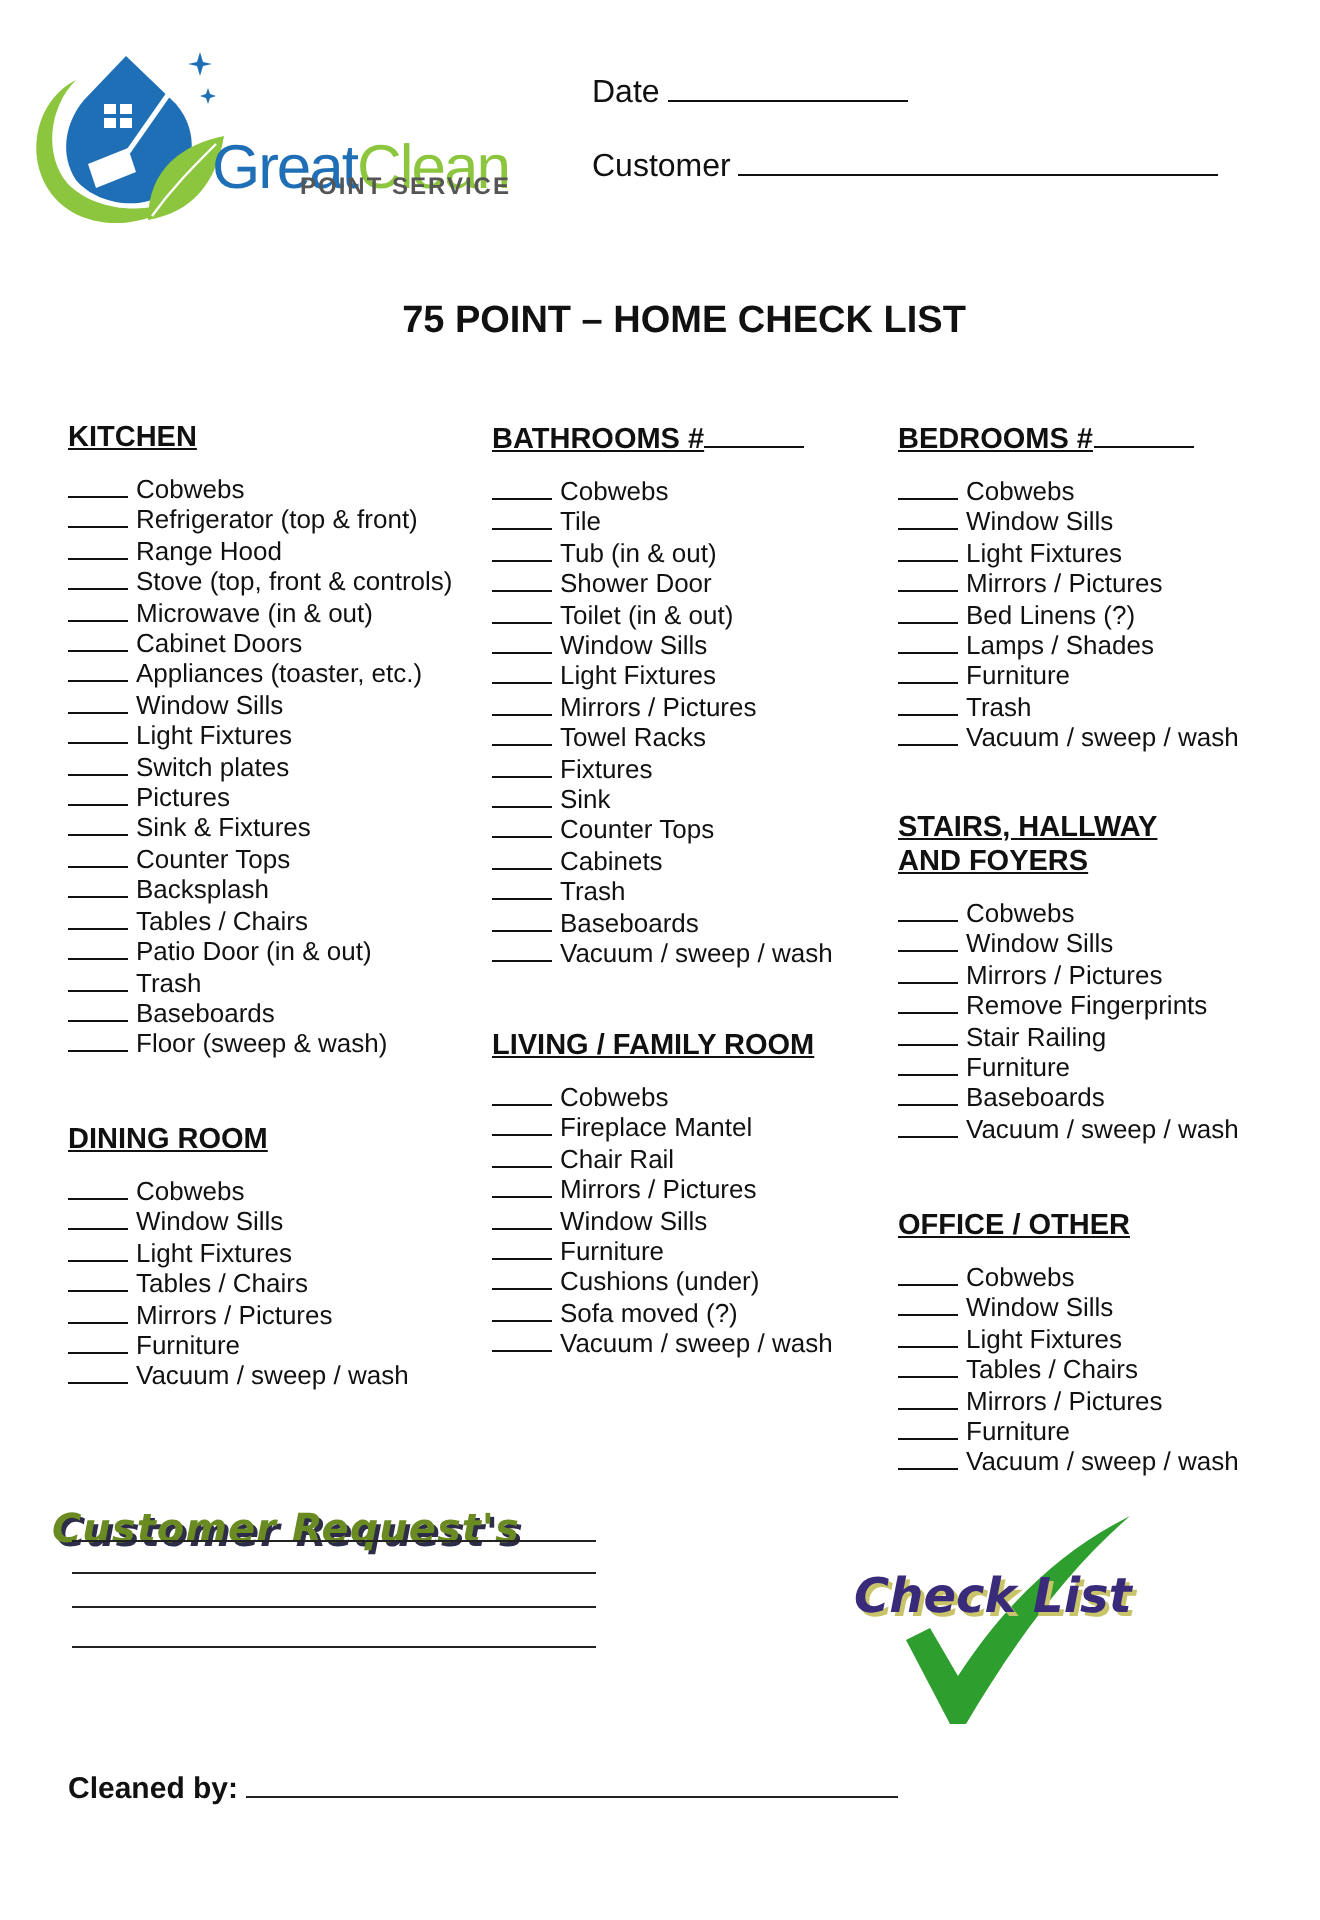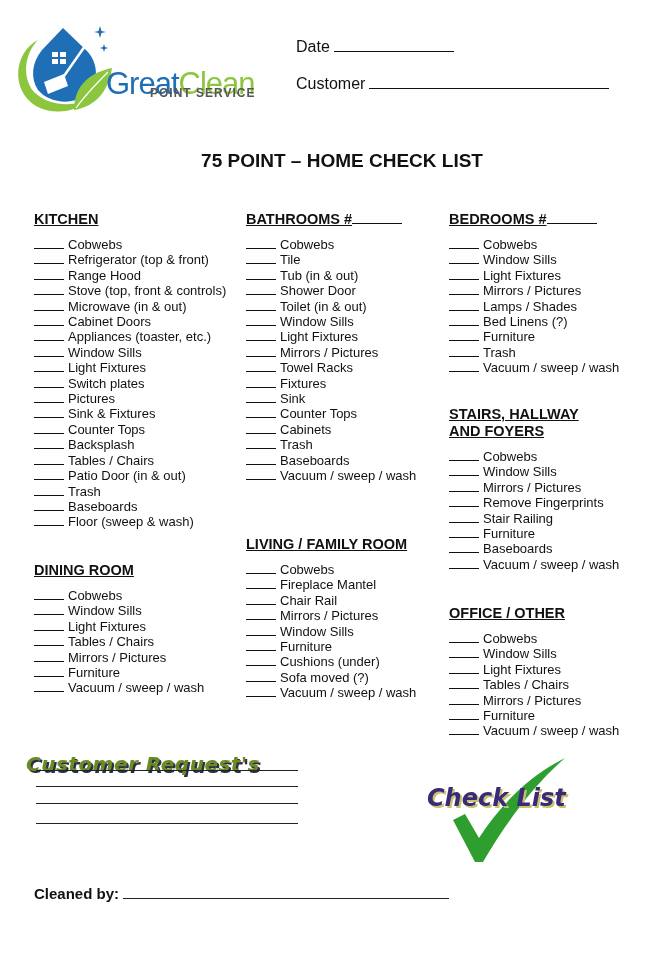--- a/index.html
+++ b/index.html
@@ -260,21 +260,21 @@
         <span class="blank"></span>
         <span>Baseboards</span>
       </div>
       <div class="item">
         <span class="blank"></span>
         <span>Vacuum / sweep / wash</span>
       </div>
     </div>
 </div>
 
-<div class="abs section" style="left:246px; top:515px;margin-top:21px;">
+<div class="abs section" style="left:246px; top:515px;">
   <h2>LIVING / FAMILY ROOM</h2>
   <div>
       <div class="item">
         <span class="blank"></span>
         <span>Cobwebs</span>
       </div>
       <div class="item">
         <span class="blank"></span>
         <span>Fireplace Mantel</span>
       </div>
@@ -323,25 +323,25 @@
       <div class="item">
         <span class="blank"></span>
         <span>Light Fixtures</span>
       </div>
       <div class="item">
         <span class="blank"></span>
         <span>Mirrors / Pictures</span>
       </div>
       <div class="item">
         <span class="blank"></span>
+        <span>Bed Linens (?)</span>
+      </div>
+      <div class="item">
+        <span class="blank"></span>
         <span>Lamps / Shades</span>
-      </div>
-      <div class="item">
-        <span class="blank"></span>
-        <span>Bed Linens (?)</span>
       </div>
       <div class="item">
         <span class="blank"></span>
         <span>Furniture</span>
       </div>
       <div class="item">
         <span class="blank"></span>
         <span>Trash</span>
       </div>
       <div class="item">

